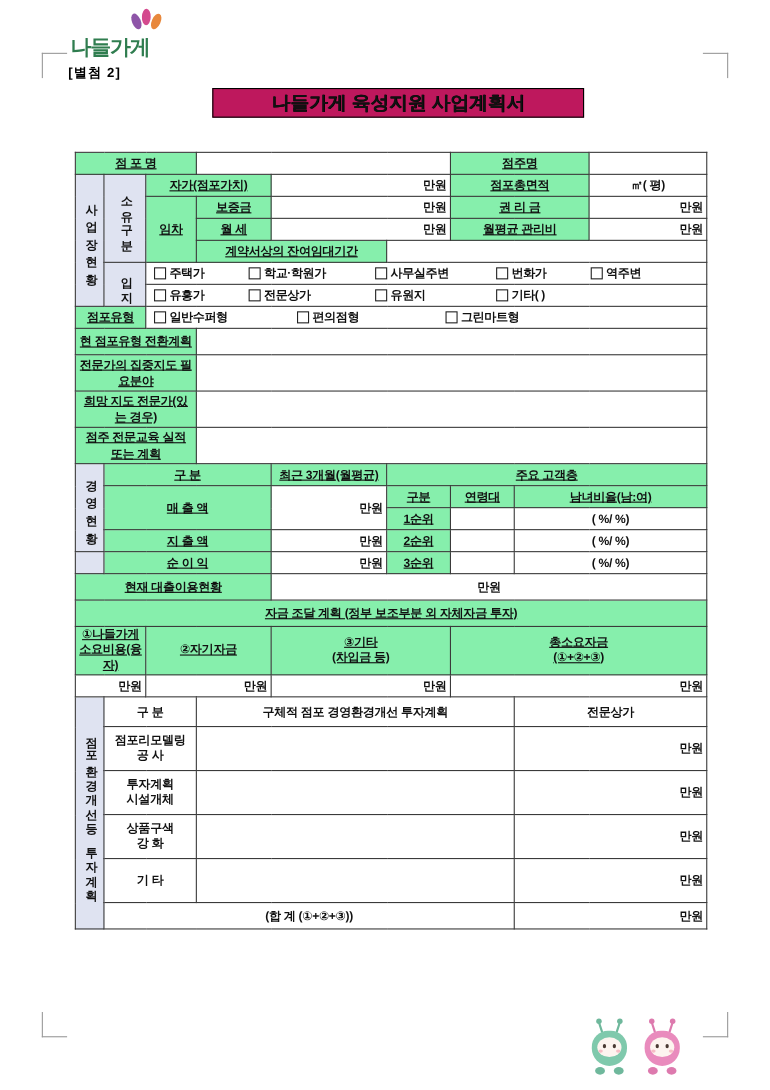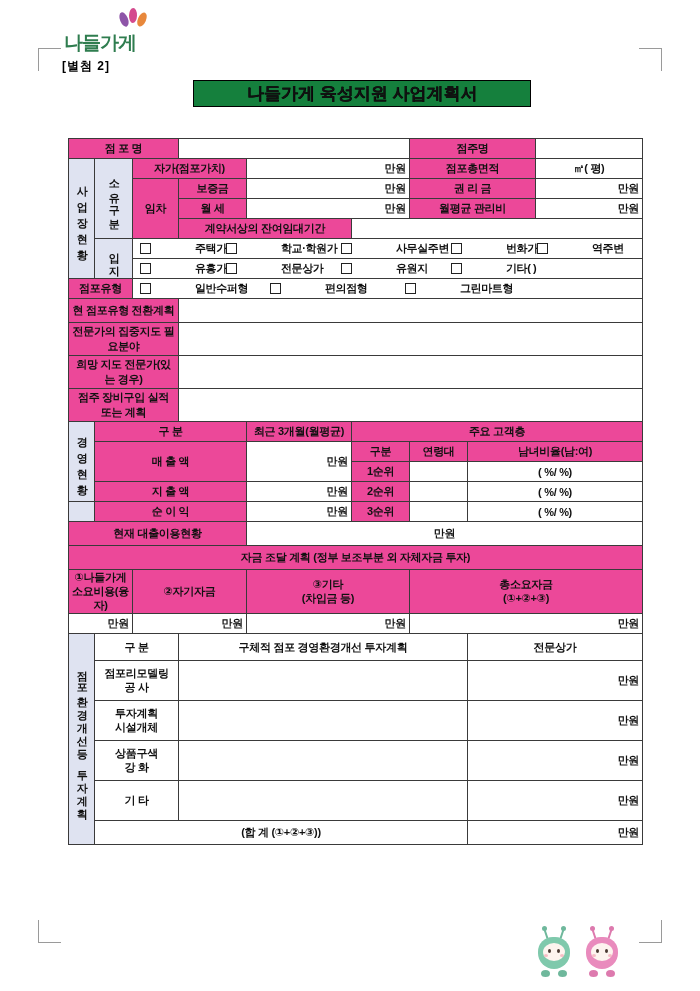--- a/index.html
+++ b/index.html
@@ -73,21 +73,21 @@
     position: absolute;
     left: 193px;
     top: 80px;
     width: 338px;
     height: 27px;
     border: 1.5px solid #000;
     box-sizing: border-box;
     display: flex;
     align-items: center;
     justify-content: center;
-    background: #15803d;
+    background: #be185d;
   }
   .title-text {
     font-size: 17px;
     font-weight: bold;
     letter-spacing: 0px;
     color: #111;
     white-space: nowrap;
     text-shadow: 0.6px 0 0 #000;
   }
 
@@ -107,21 +107,21 @@
     border: 1px solid #3a3a3a;
     font-size: 11px;
     padding: 1px 3px;
     vertical-align: middle;
     height: 20px;
     box-sizing: border-box;
     color: #111;
     font-weight: bold;
     letter-spacing: -0.3px;
   }
-  .hd { background: #ec4899; text-align: center; }
+  .hd { background: #86efac; text-align: center; text-decoration: underline; }
   .blank { background: #ffffff; }
   .right { text-align: right; padding-right: 5px; }
   .center { text-align: center; }
   .sp { letter-spacing: 4px; }
   .sp2 { letter-spacing: 2px; }
 
   
   .vert {
     background: #dfe3f1;
     text-align: center;
@@ -146,21 +146,20 @@
     gap: 0px;
     padding: 1px 0 1px 4px;
   }
   .chk-item {
     display: inline-flex;
     align-items: center;
     white-space: nowrap;
     font-size: 11px;
     font-weight: bold;
     letter-spacing: -0.4px;
-    gap: 41px;
   }
   .cbox {
     display: inline-block;
     width: 9px;
     height: 9px;
     border: 1.2px solid #222;
     margin-right: 3px;
     background: #fff;
     flex: 0 0 auto;
   }
@@ -401,21 +400,21 @@
   </tr>
   <tr class="tall">
     <td class="hd" colspan="3">전문가의 집중지도 필요분야</td>
     <td class="blank" colspan="6"></td>
   </tr>
   <tr class="tall">
     <td class="hd" colspan="3">희망 지도 전문가(있는 경우)</td>
     <td class="blank" colspan="6"></td>
   </tr>
   <tr class="tall">
-    <td class="hd" colspan="3">점주 장비구입 실적 또는 계획</td>
+    <td class="hd" colspan="3">점주 전문교육 실적 또는 계획</td>
     <td class="blank" colspan="6"></td>
   </tr>
 
   <tr>
     <td class="vert" rowspan="4">
       <span class="vtext wide">경영현황</span>
     </td>
     <td class="hd sp" colspan="3">구  분</td>
     <td class="hd">최근 3개월(월평균)</td>
     <td class="hd" colspan="4">주요 고객층</td>

